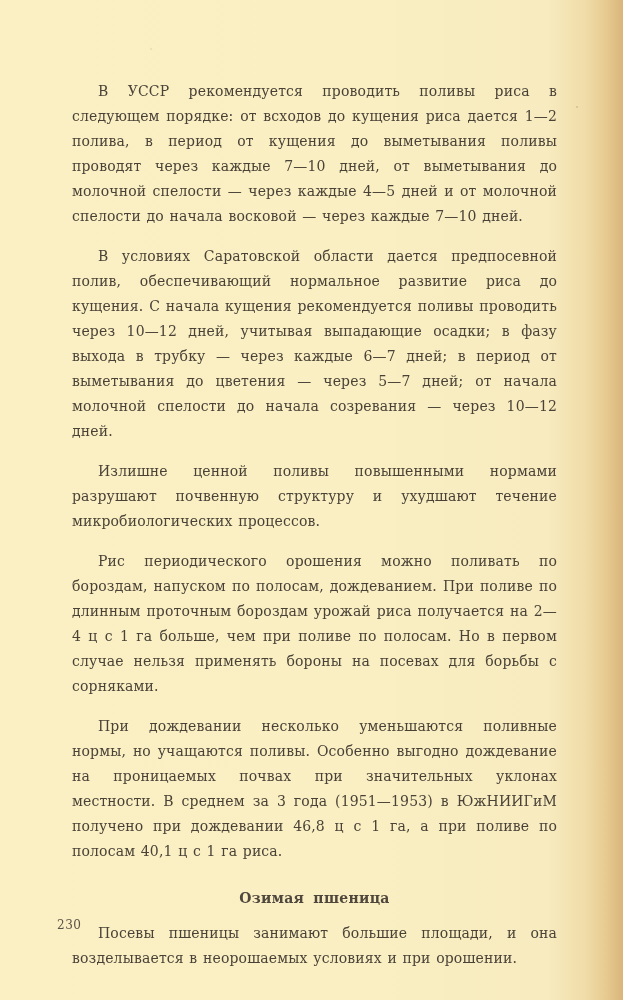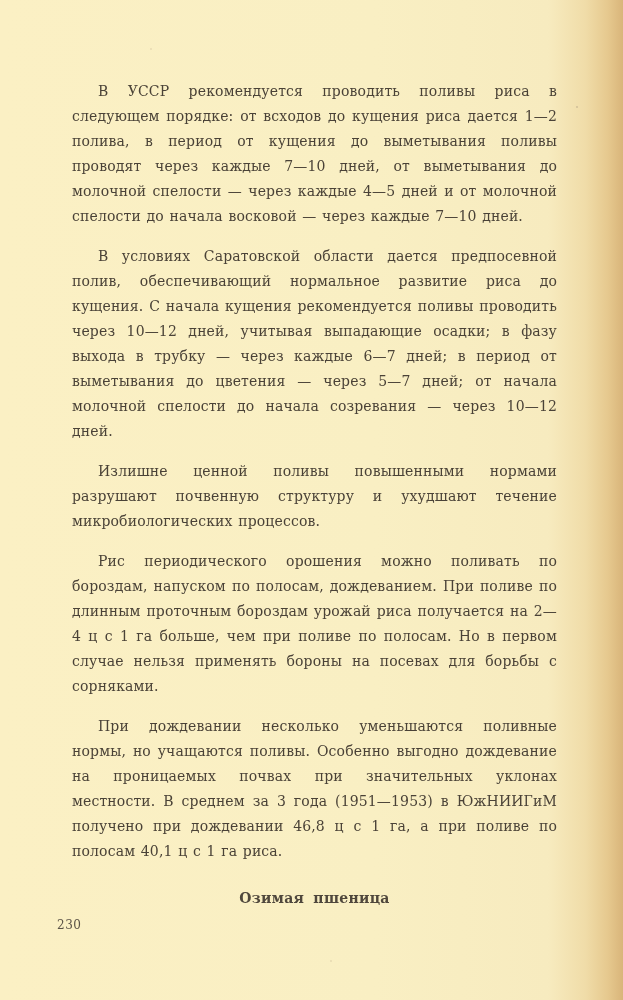--- a/index.html
+++ b/index.html
@@ -62,19 +62,20 @@
 
 <div class="page">
   <p class="para">В УССР рекомендуется проводить поливы риса в следующем порядке: от всходов до кущения риса дается 1—2 полива, в период от кущения до выметывания поливы проводят через каждые 7—10 дней, от выметывания до молочной спелости — через каждые 4—5 дней и от молочной спелости до начала восковой — через каждые 7—10 дней.</p>
   <p class="para">В условиях Саратовской области дается предпосевной полив, обеспечивающий нормальное развитие риса до кущения. С начала кущения рекомендуется поливы проводить через 10—12 дней, учитывая выпадающие осадки; в фазу выхода в трубку — через каждые 6—7 дней; в период от выметывания до цветения — через 5—7 дней; от начала молочной спелости до начала созревания — через 10—12 дней.</p>
   <p class="para">Излишне ценной поливы повышенными нормами разрушают почвенную структуру и ухудшают течение микробиологических процессов.</p>
   <p class="para">Рис периодического орошения можно поливать по бороздам, напуском по полосам, дождеванием. При поливе по длинным проточным бороздам урожай риса получается на 2—4 ц с 1 га больше, чем при поливе по полосам. Но в первом случае нельзя применять бороны на посевах для борьбы с сорняками.</p>
   <p class="para">При дождевании несколько уменьшаются поливные нормы, но учащаются поливы. Особенно выгодно дождевание на проницаемых почвах при значительных уклонах местности. В среднем за 3 года (1951—1953) в ЮжНИИГиМ получено при дождевании 46,8 ц с 1 га, а при поливе по полосам 40,1 ц с 1 га риса.</p>
 
   <div class="heading">Озимая пшеница</div>
 
+  <p class="para">Посевы пшеницы занимают большие площади, и она возделывается в неорошаемых условиях и при орошении.</p>
 </div>
 
 <div class="page-number">230</div>
 
 <div class="speck" style="left:576px; top:106px;"></div>
 <div class="speck" style="left:150px; top:48px; opacity:0.3;"></div>
 <div class="speck" style="left:330px; top:960px; opacity:0.3;"></div>
 
 </body></html>

